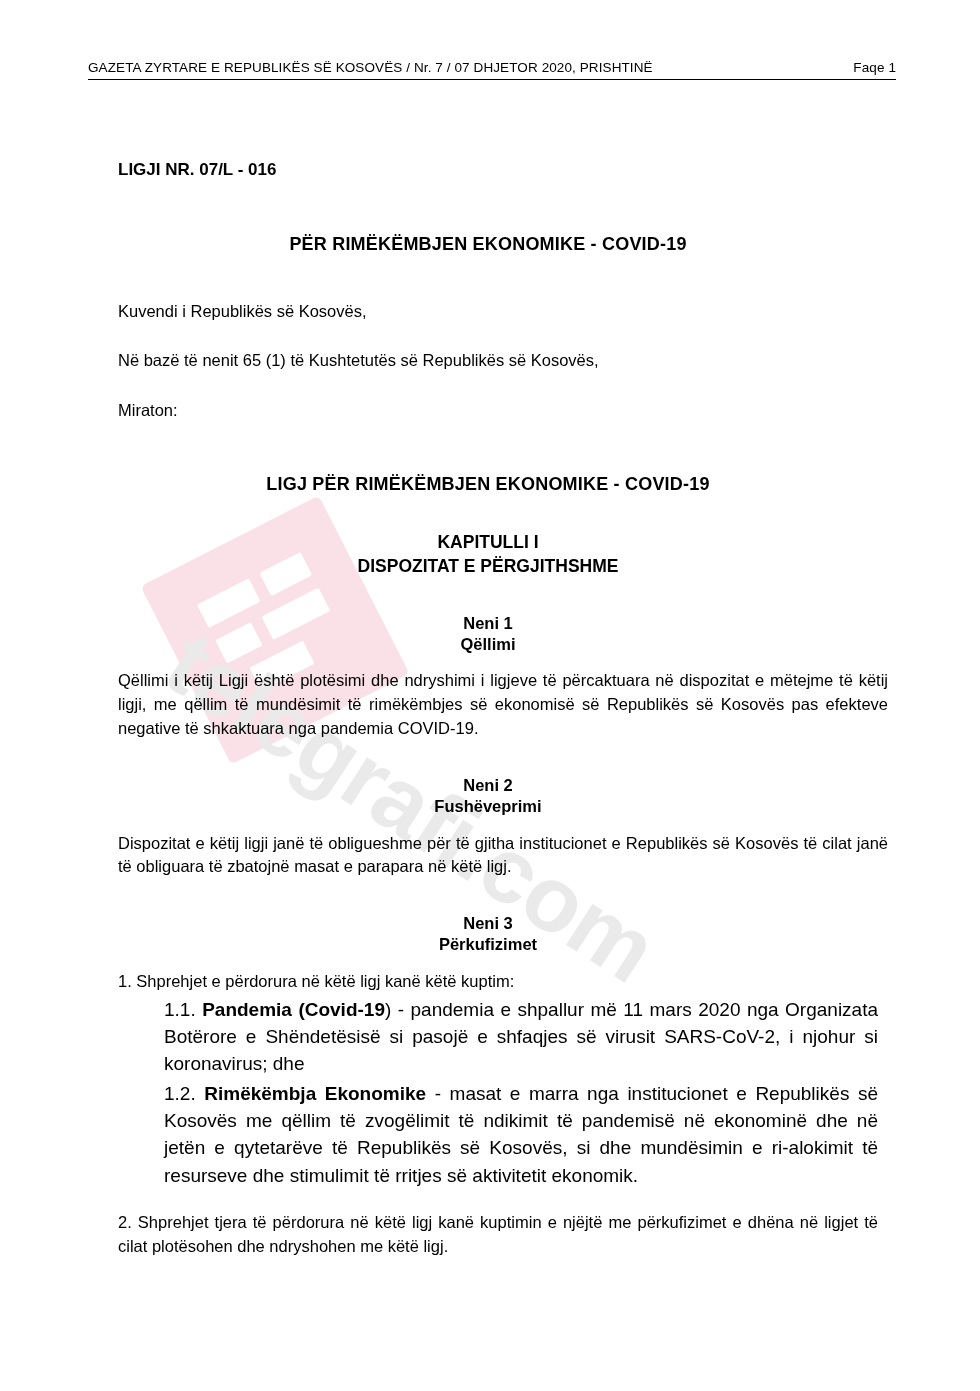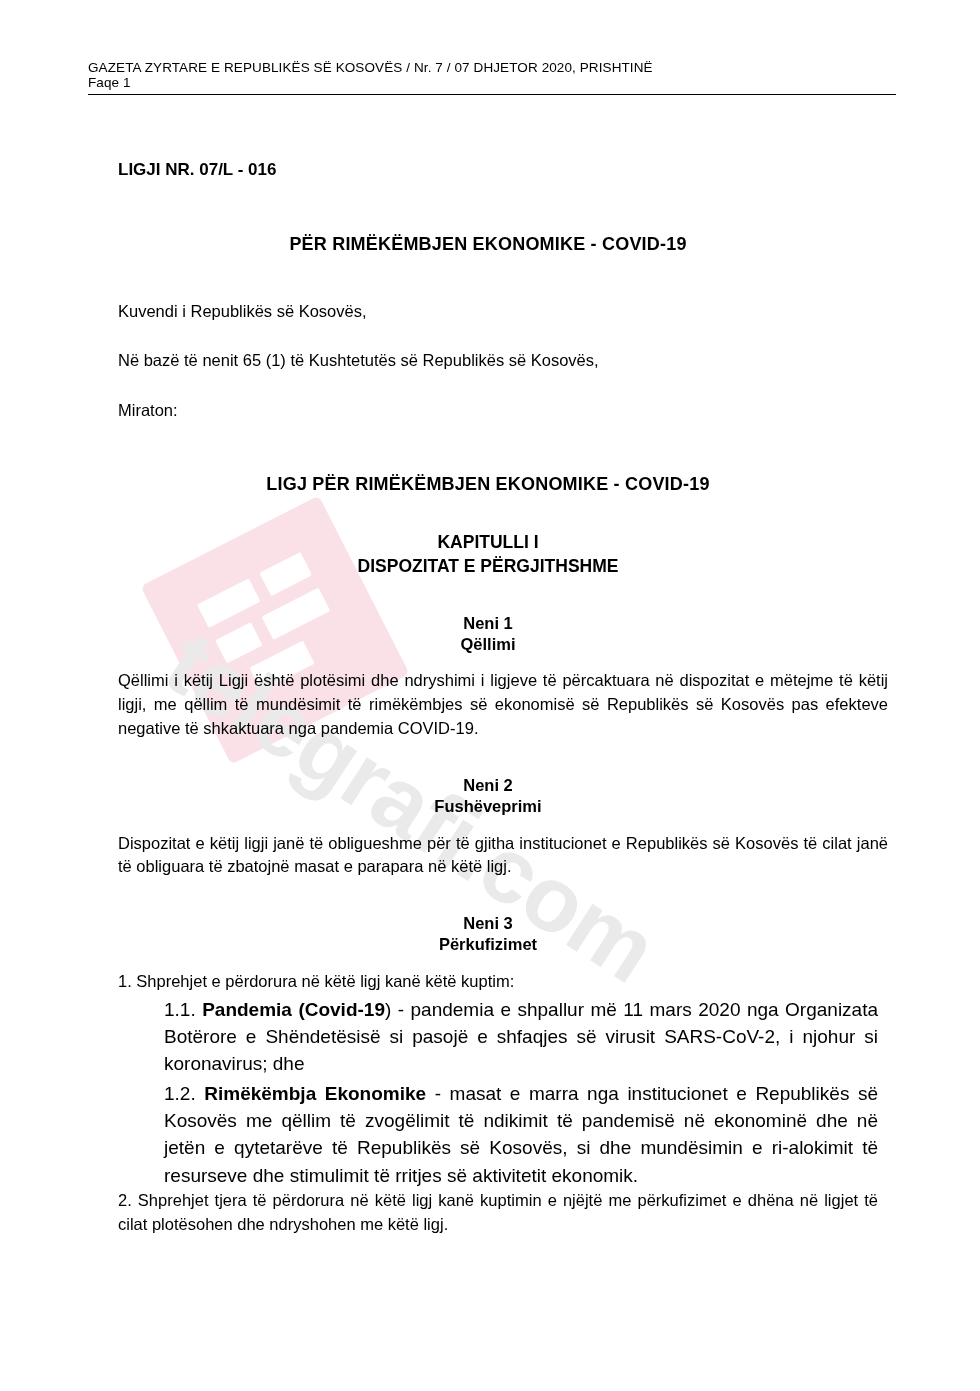--- a/index.html
+++ b/index.html
@@ -28,21 +28,20 @@
     top: 60px;
     width: 808px;
   }
   
   .header-row {
     display: flex;
     align-items: baseline;
     justify-content: space-between;
     font-size: 13.5px;
     letter-spacing: 0.1px;
-    flex-direction: column;
   }
   .header-left { white-space: nowrap; }
   .header-right { white-space: nowrap; font-size: 13.5px; }
   .header-rule {
     border: 0;
     border-top: 1px solid #000;
     margin: 4px 0 0 0;
   }
   .subheader {
     margin-top: 7px;
@@ -106,20 +105,21 @@
   }
   .sub-item {
     margin-top: 2px;
     margin-left: 76px;
     margin-right: 10px;
     font-size: 19px;
     line-height: 1.44;
     text-align: justify;
   }
   .list-item {
+    margin-top: 22px;
     margin-left: 30px;
     margin-right: 10px;
     font-size: 16.5px;
     line-height: 1.44;
     text-align: justify;
   }
   b { font-weight: bold; }
   
   .watermark {
     position: absolute;

